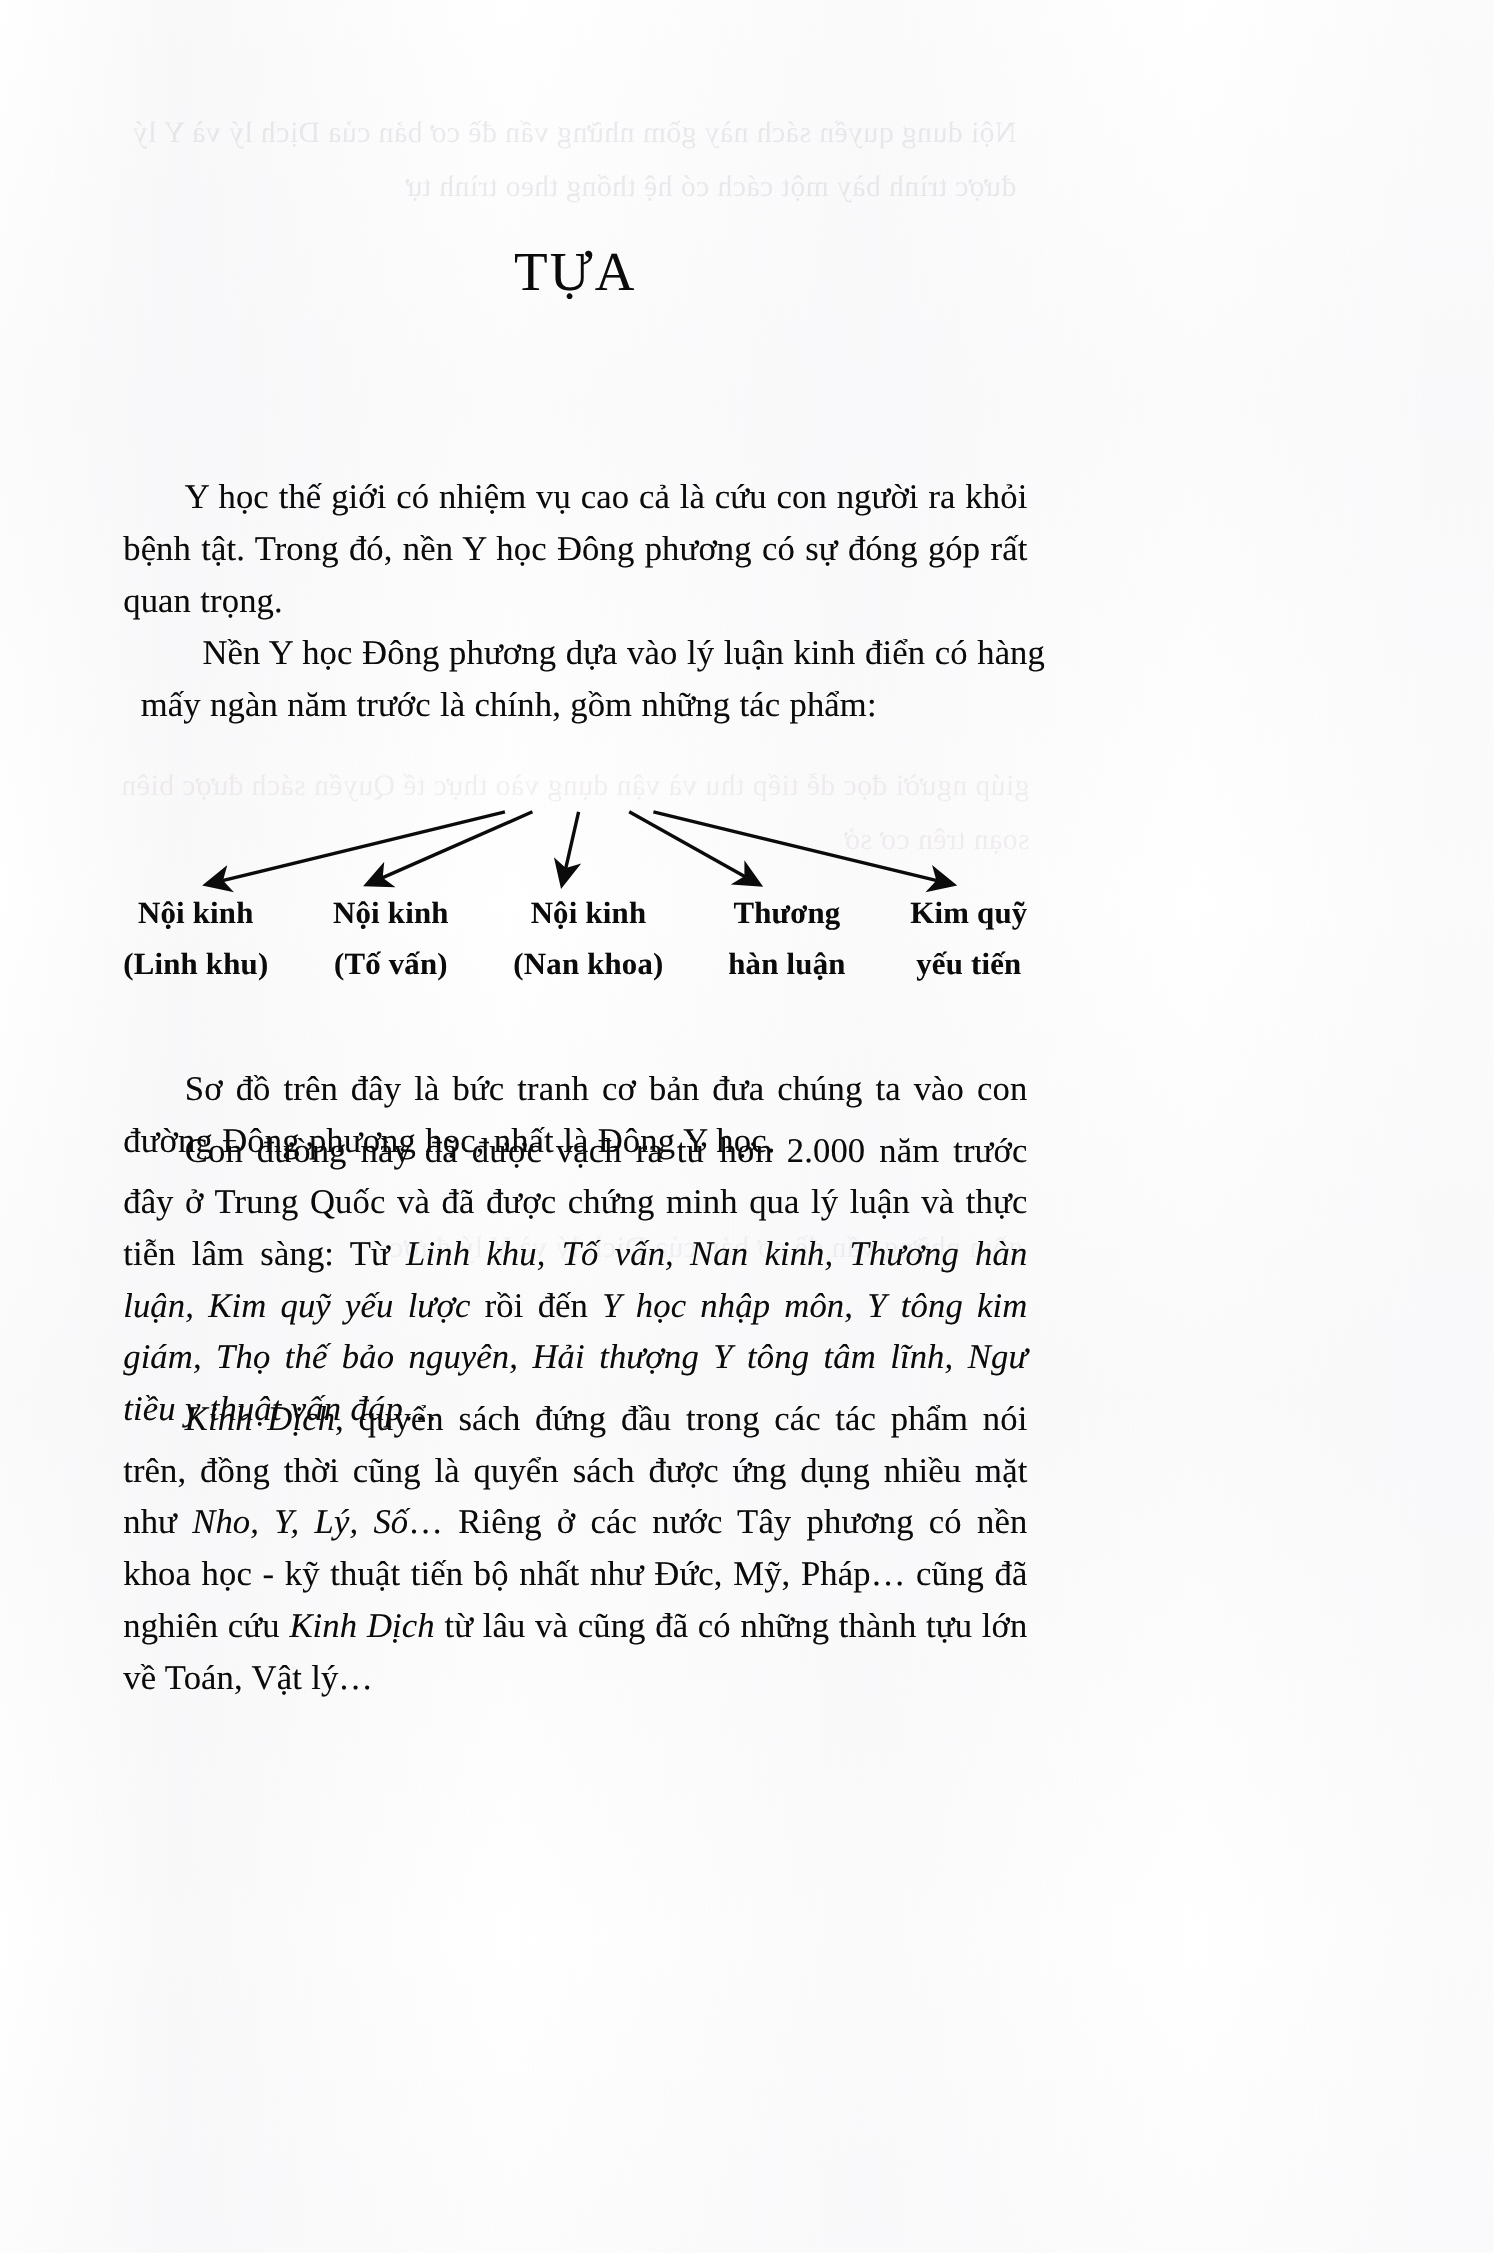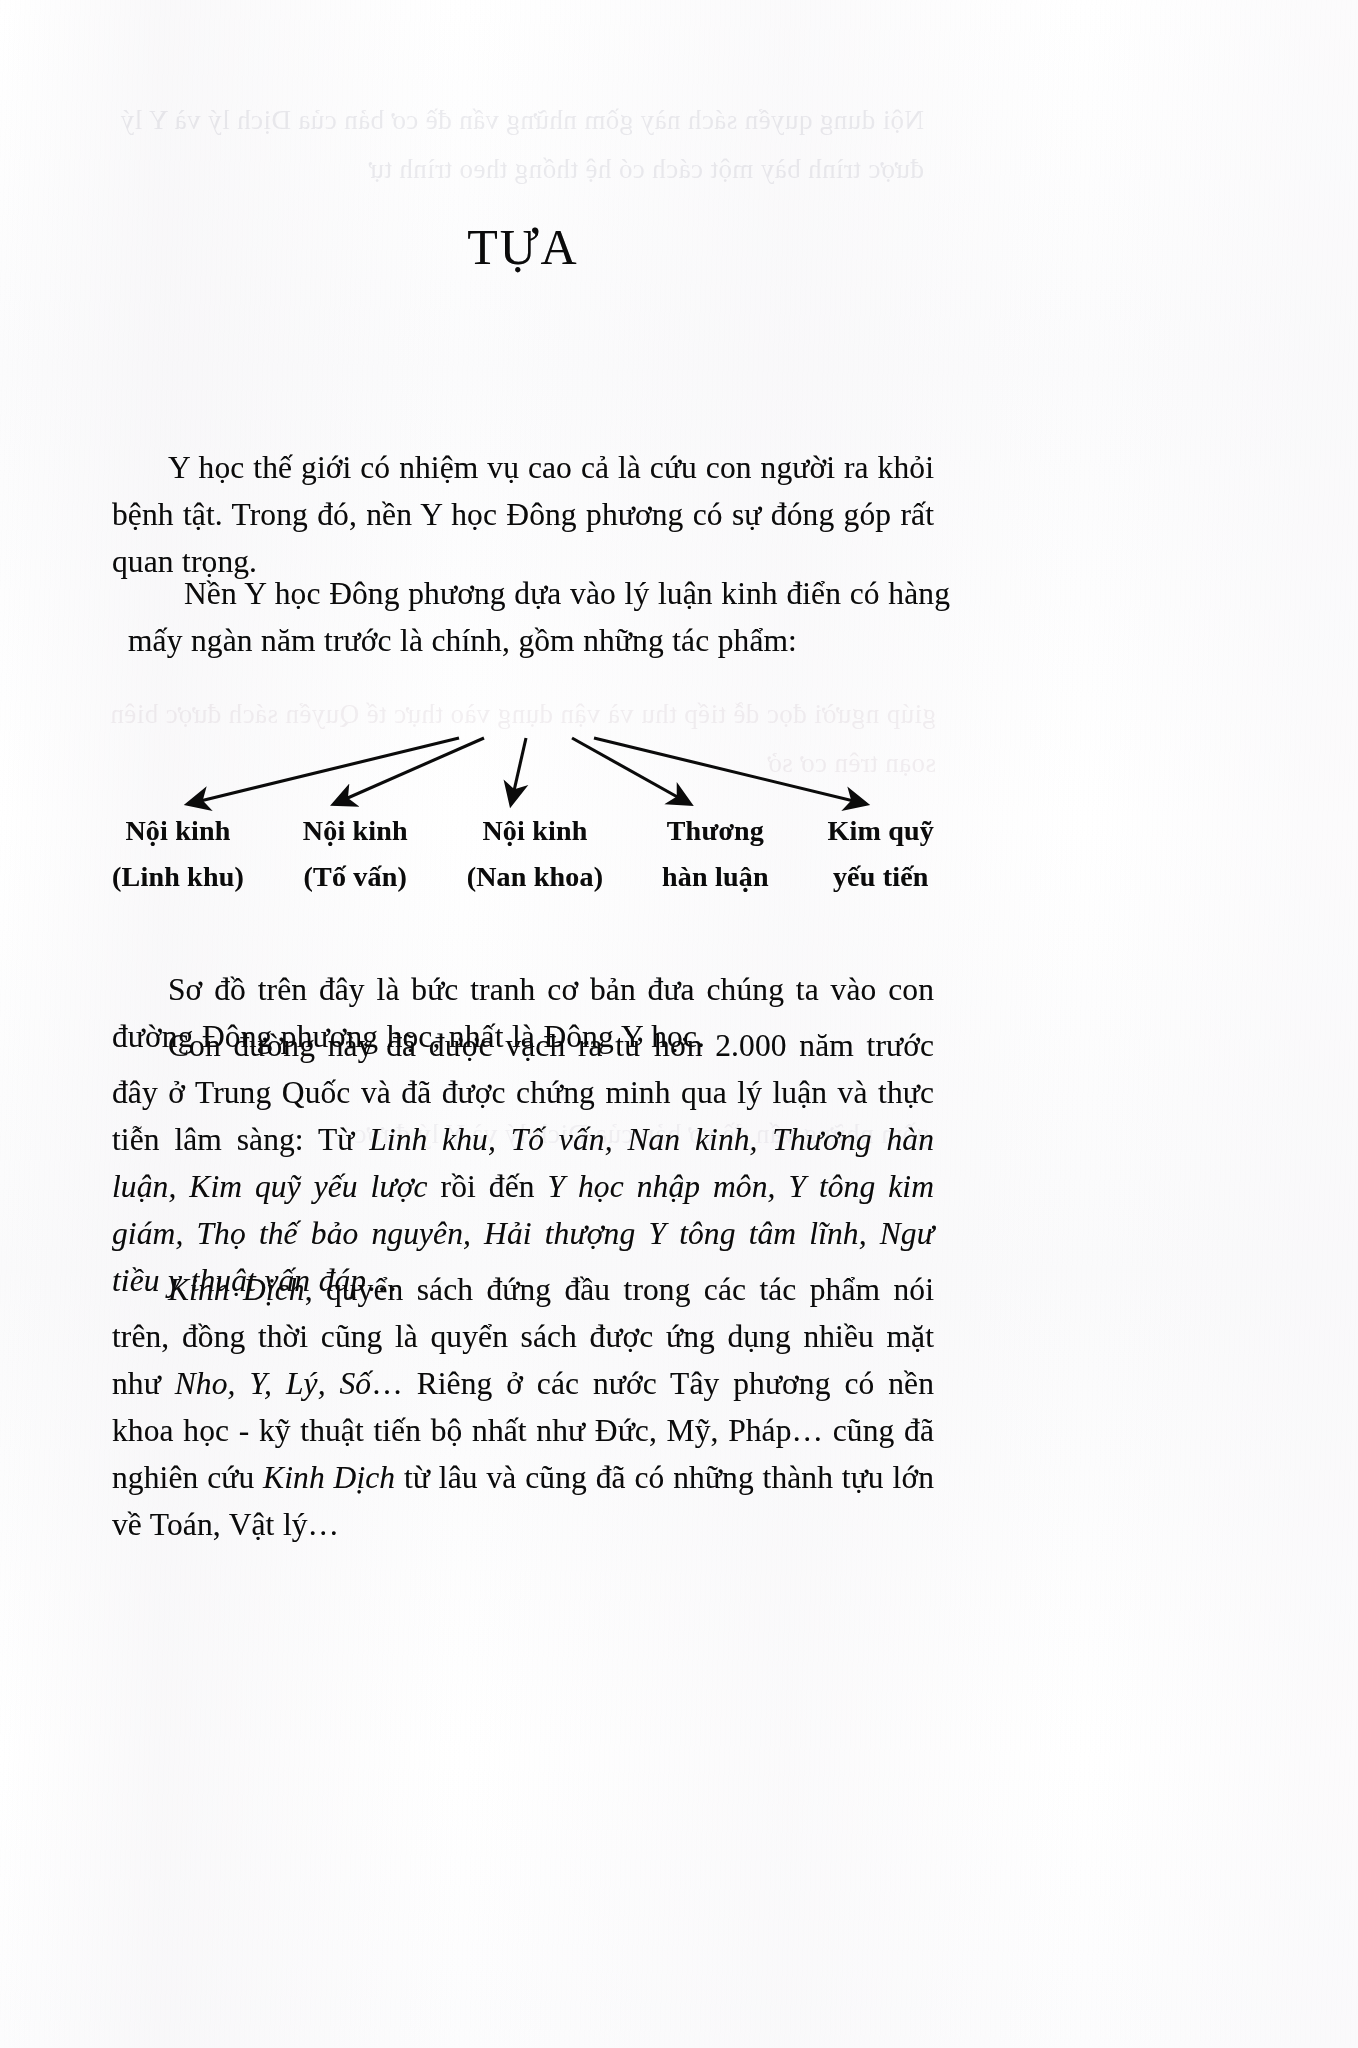--- a/index.html
+++ b/index.html
@@ -96,21 +96,21 @@
     font-size: 31.5px;
     line-height: 47px;
     text-align: justify;
     text-justify: inter-word;
     letter-spacing: 0.1px;
     word-spacing: 0.5px;
   }
   p.para.indent { text-indent: 56px; }
   p.para em { font-style: italic; }
 
-  .block-a { position: absolute; top: 444px; left: 0; width: 822px; }
+  .block-a { position: absolute; top: 428px; left: 0; width: 822px; }
   .block-b { position: absolute; top: 570px; left: 16px; width: 822px; }
 
   
   .diagram {
     position: absolute;
     top: 690px;
     left: 0;
     width: 822px;
     height: 215px;
   }

